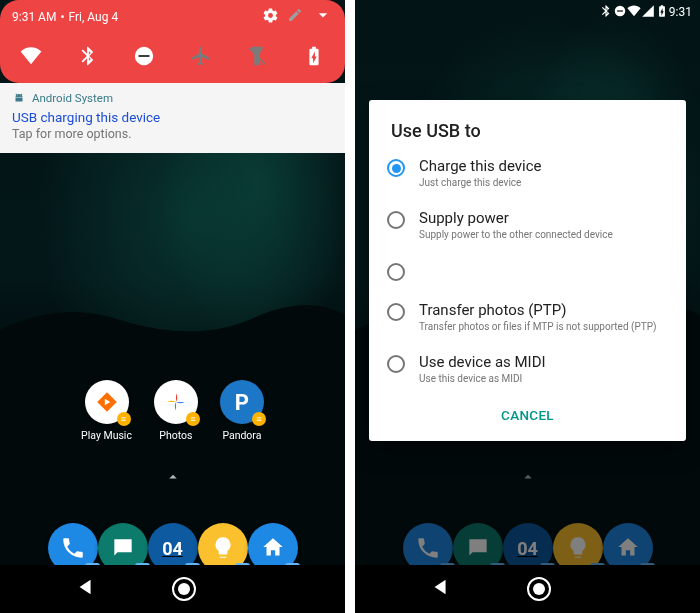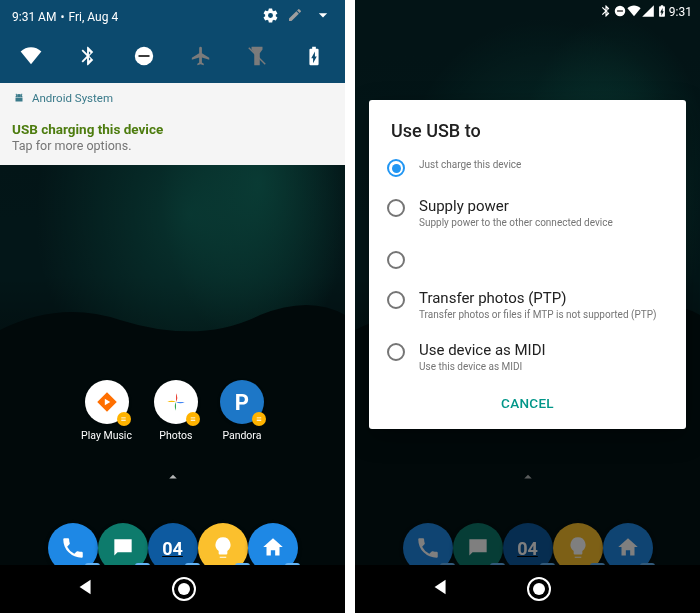--- a/index.html
+++ b/index.html
@@ -34,23 +34,24 @@
   
   
   .dimmer {
     position: absolute; inset: 0;
     background: rgba(0,0,0,0.5);
   }
 
   
   .status-dark {
     position: relative;
-    background: #0c4a6e;
+    background: #ef4444;
     color: #fff;
     z-index: 20;
+    border-radius: 19px;
   }
   .qs-header {
     display: flex; align-items: center;
     padding: 5px 12px 5px 12px;
     font-size: 12px;
   }
   .qs-header .spacer { flex: 1; }
   .qs-header .sep { margin: 0 4px; }
   .qs-row {
     display: flex; justify-content: space-between;
@@ -71,21 +72,21 @@
   .notif-app {
     display: flex; align-items: center;
     color: #3a7a8a;
     font-size: 11.5px;
     gap: 6px;
   }
   .notif-app-icon {
     width: 14px; height: 14px;
     display: inline-flex; align-items:center; justify-content:center;
   }
-  .notif-title { font-size: 13.5px; color: #4d7c0f; margin-top: 16px; font-weight: bold; }
+  .notif-title { font-size: 13.5px; color: #1d4ed8; margin-top: 4px; }
   .notif-sub { font-size: 12.5px; color: #757575; margin-top: 1px; }
   
   
   .apps-row {
     position: absolute; left: 0; right: 0; top: 380px;
     display: flex; justify-content: center; gap: 22px;
     z-index: 5;
   }
   .app { display:flex; flex-direction:column; align-items:center; }
   .app-ico {
@@ -442,20 +443,21 @@
   </div>
 
   <div class="dialog-scrim"></div>
 
   <div class="dialog">
     <div class="dialog-title">Use USB to</div>
 
     <div class="dlg-item">
       <span class="radio checked"></span>
       <div class="dlg-text">
+        <div class="dlg-label">Charge this device</div>
         <div class="dlg-sub">Just charge this device</div>
       </div>
     </div>
     <div class="dlg-item">
       <span class="radio"></span>
       <div class="dlg-text">
         <div class="dlg-label">Supply power</div>
         <div class="dlg-sub">Supply power to the other connected device</div>
       </div>
     </div>

